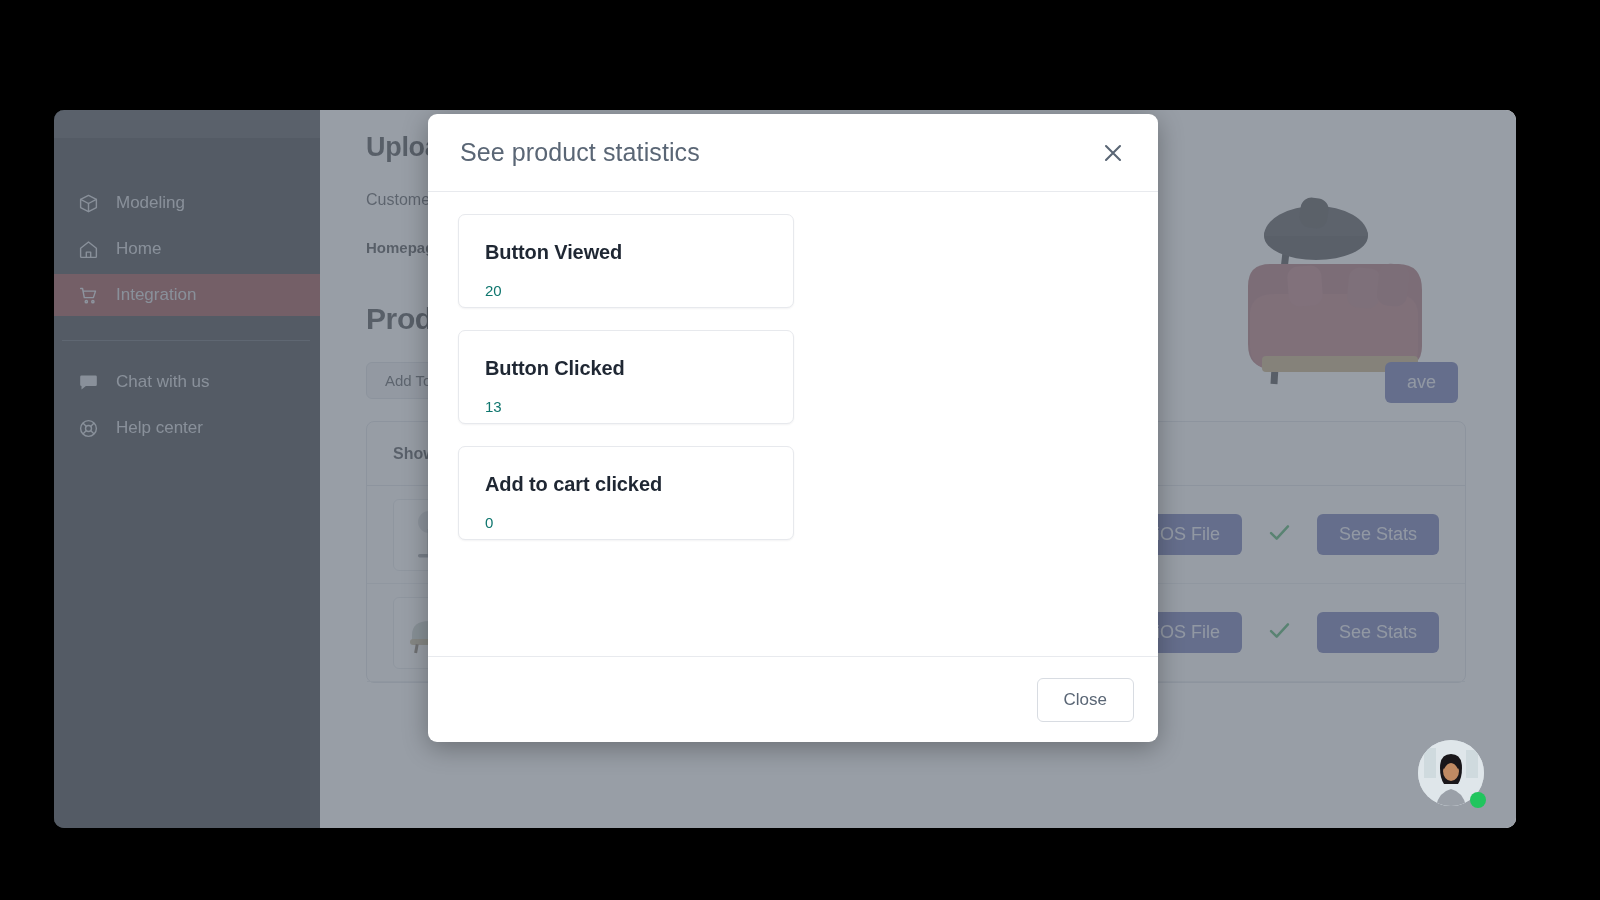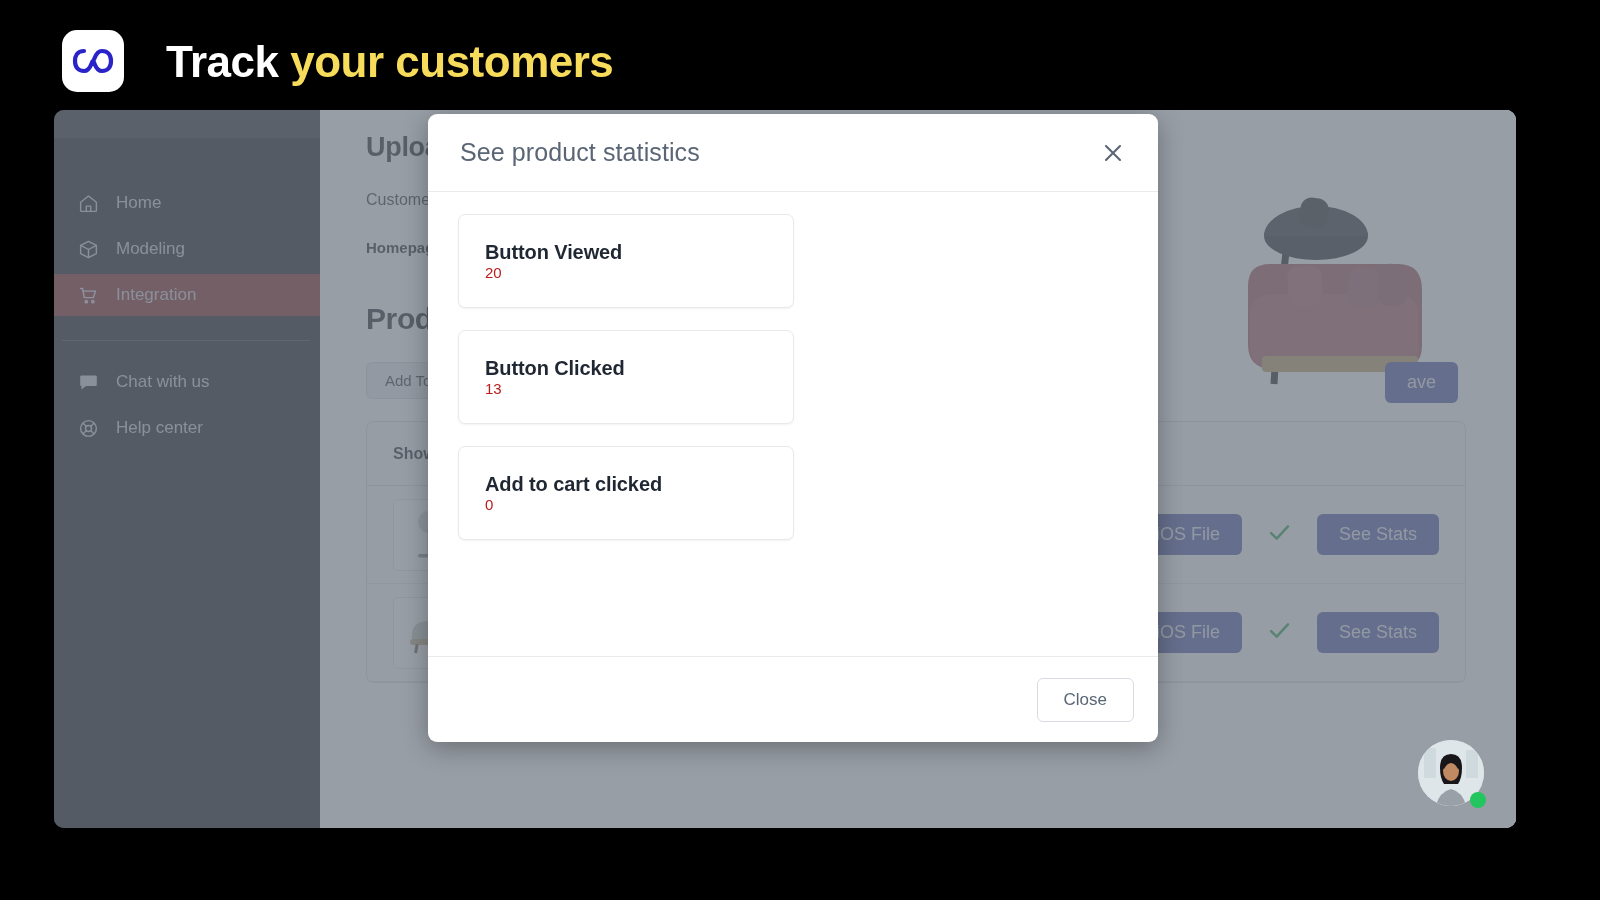--- a/index.html
+++ b/index.html
@@ -138,72 +138,62 @@
   .modal-title { font-size: 25px; color: #5A6675; font-weight: normal; flex: 1; letter-spacing: 0.1px; }
   .modal-close { width: 30px; height: 30px; cursor: pointer; display:flex; align-items:center; justify-content:center; }
   .modal-body { flex: 1; padding: 22px 28px 0 30px; overflow: hidden; }
   .stat-grid { display: flex; flex-wrap: wrap; gap: 22px; }
   .stat-card {
     background: #fff; border: 1px solid #e7e9ed; border-radius: 7px;
     box-shadow: 0 1px 2px rgba(16,24,40,0.05);
     width: 336px; height: 94px; padding: 26px 0 0 26px;
   }
   .stat-label { font-size: 20px; font-weight: bold; color: #1f2733; letter-spacing: -0.1px; }
-  .stat-value { font-size: 15px; color: #b91c1c; }
+  .stat-value { margin-top: 18px; font-size: 15px; color: #0f766e; }
   .modal-footer {
     height: 86px; flex: 0 0 86px; border-top: 1px solid #e8eaee;
     display: flex; align-items: center; justify-content: flex-end;
     padding-right: 24px;
   }
   .close-btn {
     background: #fff; border: 1px solid #d8dce2; border-radius: 6px;
     color: #5A6675; font-size: 17px; padding: 11px 26px; cursor: pointer;
   }
 </style>
 </head>
 <body>
 
 <div id="root">
 
-  <div class="banner">
-    <div class="logo-badge">
-      <svg width="42" height="30" viewBox="0 0 42 30">
-        <path d="M12 5 C5 5 3 10 3 15 C3 21 6 25 12 25 C19 25 19 16 21 15 C23 14 23 5 30 5 C36 5 39 9 39 15 C39 21 36 25 30 25 C23 25 23 16 21 15" fill="none" stroke="#2A23C8" stroke-width="4.2" stroke-linecap="round" stroke-linejoin="round"></path>
-      </svg>
-    </div>
-    <div class="banner-title">
-      <span class="t-white">Track </span><span class="t-yellow">your customers</span>
-    </div>
-  </div>
 
   <div class="app-window">
 
     <div class="sidebar">
       <div class="sidebar-top"></div>
       <div class="nav">
-
-        <div class="nav-item">
-          <span class="nav-icon">
-            <svg width="21" height="21" viewBox="0 0 24 24" fill="none" stroke="#C8CDD4" stroke-width="1.6" stroke-linecap="round" stroke-linejoin="round">
-              <path d="M3 10.5 L12 3.5 L21 10.5 V20 a1 1 0 0 1 -1 1 H4 a1 1 0 0 1 -1 -1 Z"></path>
-              <path d="M9.5 21 v-6 h5 v6"></path>
-            </svg>
-          </span>
-          <span>Home</span>
-        </div>
 
         <div class="nav-item">
           <span class="nav-icon">
             <svg width="21" height="21" viewBox="0 0 24 24" fill="none" stroke="#C8CDD4" stroke-width="1.6" stroke-linecap="round" stroke-linejoin="round">
               <path d="M12 2.8 L21 7.4 V16.6 L12 21.2 L3 16.6 V7.4 Z"></path>
               <path d="M3 7.4 L12 12 L21 7.4"></path>
               <path d="M12 12 V21.2"></path>
             </svg>
           </span>
           <span>Modeling</span>
+        </div>
+
+        <div class="nav-item">
+          <span class="nav-icon">
+            <svg width="21" height="21" viewBox="0 0 24 24" fill="none" stroke="#C8CDD4" stroke-width="1.6" stroke-linecap="round" stroke-linejoin="round">
+              <path d="M3 10.5 L12 3.5 L21 10.5 V20 a1 1 0 0 1 -1 1 H4 a1 1 0 0 1 -1 -1 Z"></path>
+              <path d="M9.5 21 v-6 h5 v6"></path>
+            </svg>
+          </span>
+          <span>Home</span>
         </div>
 
         <div class="nav-item active">
           <span class="nav-icon">
             <svg width="21" height="21" viewBox="0 0 24 24" fill="none" stroke="#D8DCE4" stroke-width="1.6" stroke-linecap="round" stroke-linejoin="round">
               <path d="M3 4 h2.2 l2 10.4 h10.4 L20 7 H6"></path>
               <circle cx="9.5" cy="19" r="1.3"></circle>
               <circle cx="17" cy="19" r="1.3"></circle>
             </svg>
           </span>

